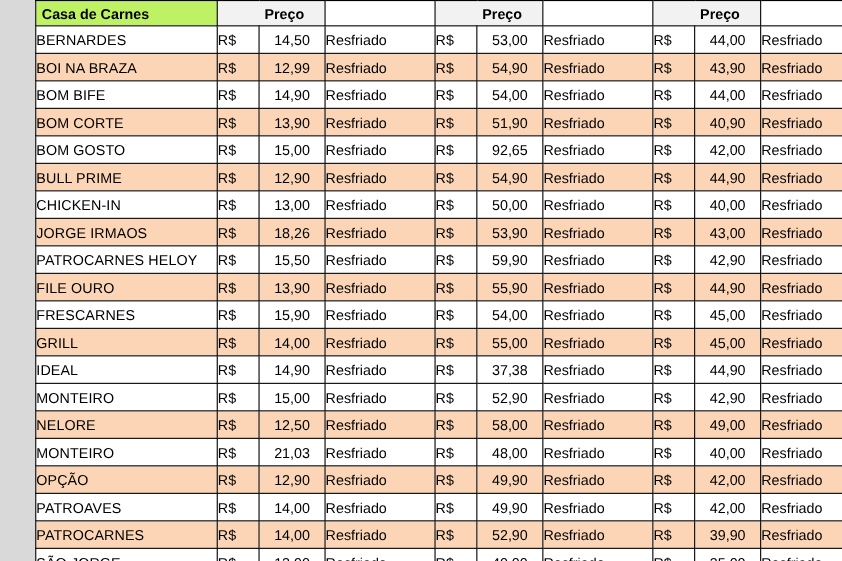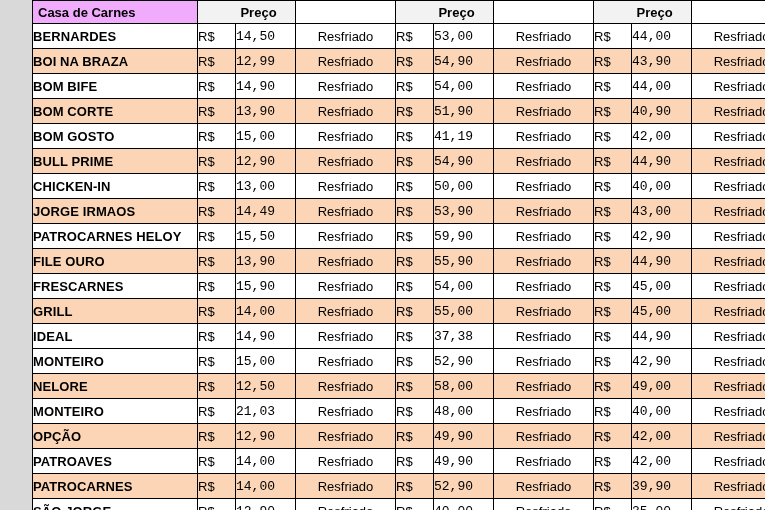--- a/index.html
+++ b/index.html
@@ -41,48 +41,46 @@
   col.c-state  { width: 100px; }
   
   tr.header-row td {
     background: #f2f2f2;
     font-weight: bold;
     font-size: 13px;
     height: 22px;
     padding-left: 24px;
   }
   tr.header-row td.hdr-name {
-    background: #f0abfc;
+    background: #bef264;
     padding-left: 5px;
     text-align: left;
   }
   tr.header-row td.hdr-price {
     text-align: center;
   }
   tr.header-row td.hdr-blank {
     background: #ffffff;
   }
   td.name {
-    font-weight: bold;
+    font-weight: normal;
     padding-left: 5px;
     text-align: left;
     letter-spacing: 0.1px;
     margin-left: 25px;
   }
   td.cur {
     text-align: left;
     padding-left: 6px;
   }
   td.val {
-    text-align: left;
+    text-align: center;
     padding-right: 8px;
-    font-family: Liberation Mono, monospace;
   }
   td.state {
-    text-align: center;
   }
   tr.alt td {
     background: #fbd5b5;
   }
   tr.plain td {
     background: #ffffff;
   }
   .left-gutter {
     position: absolute;
     left: 0;
@@ -168,21 +166,21 @@
           <td class="cur">R$</td>
           <td class="val">40,90</td>
           <td class="state">Resfriado</td>
         </tr>
         <tr class="plain">
           <td class="name">BOM GOSTO</td>
           <td class="cur">R$</td>
           <td class="val">15,00</td>
           <td class="state">Resfriado</td>
           <td class="cur">R$</td>
-          <td class="val">41,19</td>
+          <td class="val">92,65</td>
           <td class="state">Resfriado</td>
           <td class="cur">R$</td>
           <td class="val">42,00</td>
           <td class="state">Resfriado</td>
         </tr>
         <tr class="alt">
           <td class="name">BULL PRIME</td>
           <td class="cur">R$</td>
           <td class="val">12,90</td>
           <td class="state">Resfriado</td>
@@ -201,21 +199,21 @@
           <td class="cur">R$</td>
           <td class="val">50,00</td>
           <td class="state">Resfriado</td>
           <td class="cur">R$</td>
           <td class="val">40,00</td>
           <td class="state">Resfriado</td>
         </tr>
         <tr class="alt">
           <td class="name">JORGE IRMAOS</td>
           <td class="cur">R$</td>
-          <td class="val">14,49</td>
+          <td class="val">18,26</td>
           <td class="state">Resfriado</td>
           <td class="cur">R$</td>
           <td class="val">53,90</td>
           <td class="state">Resfriado</td>
           <td class="cur">R$</td>
           <td class="val">43,00</td>
           <td class="state">Resfriado</td>
         </tr>
         <tr class="plain">
           <td class="name">PATROCARNES HELOY</td>

